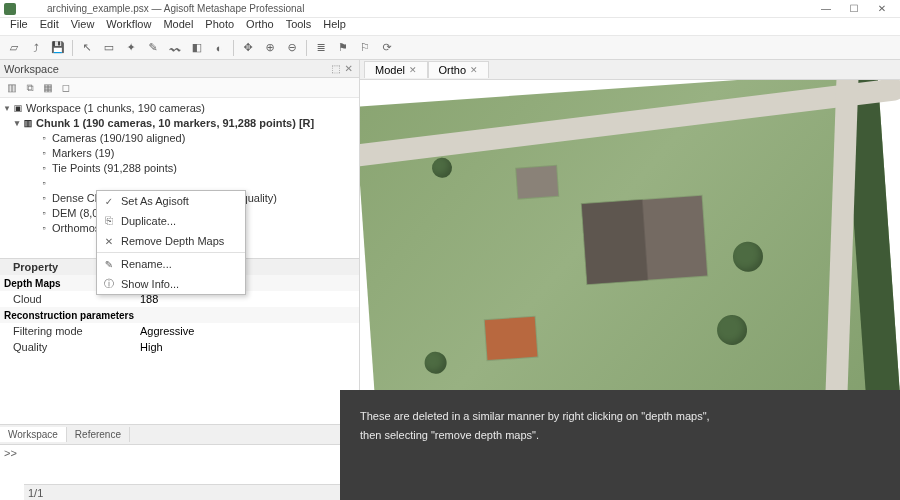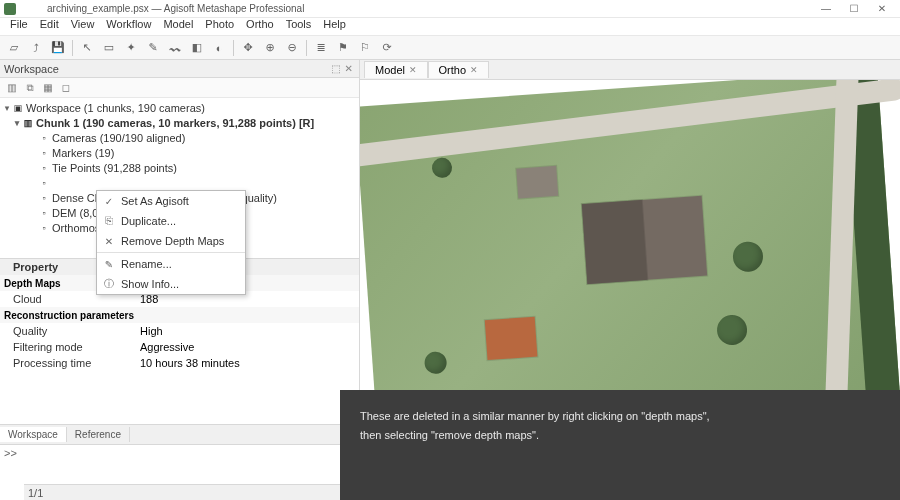--- a/index.html
+++ b/index.html
@@ -212,30 +212,26 @@
       <div class="psec">Depth Maps</div>
       <div id="prop-rows1">
           <div class="prow">
             <span class="pkey">Cloud</span>
             <span>188</span>
           </div>
         </div>
       <div class="psec">Reconstruction parameters</div>
       <div id="prop-rows2">
           <div class="prow">
+            <span class="pkey">Filtering mode</span>
+            <span>Aggressive</span>
+          </div>
+          <div class="prow">
             <span class="pkey">Quality</span>
             <span>High</span>
-          </div>
-          <div class="prow">
-            <span class="pkey">Filtering mode</span>
-            <span>Aggressive</span>
-          </div>
-          <div class="prow">
-            <span class="pkey">Processing time</span>
-            <span>10 hours 38 minutes</span>
           </div>
         </div>
     </div>
 
     <div class="bottom-tabs">
       <div class="btab active">Workspace</div>
       <div class="btab">Reference</div>
     </div>
 
     <div class="console">

